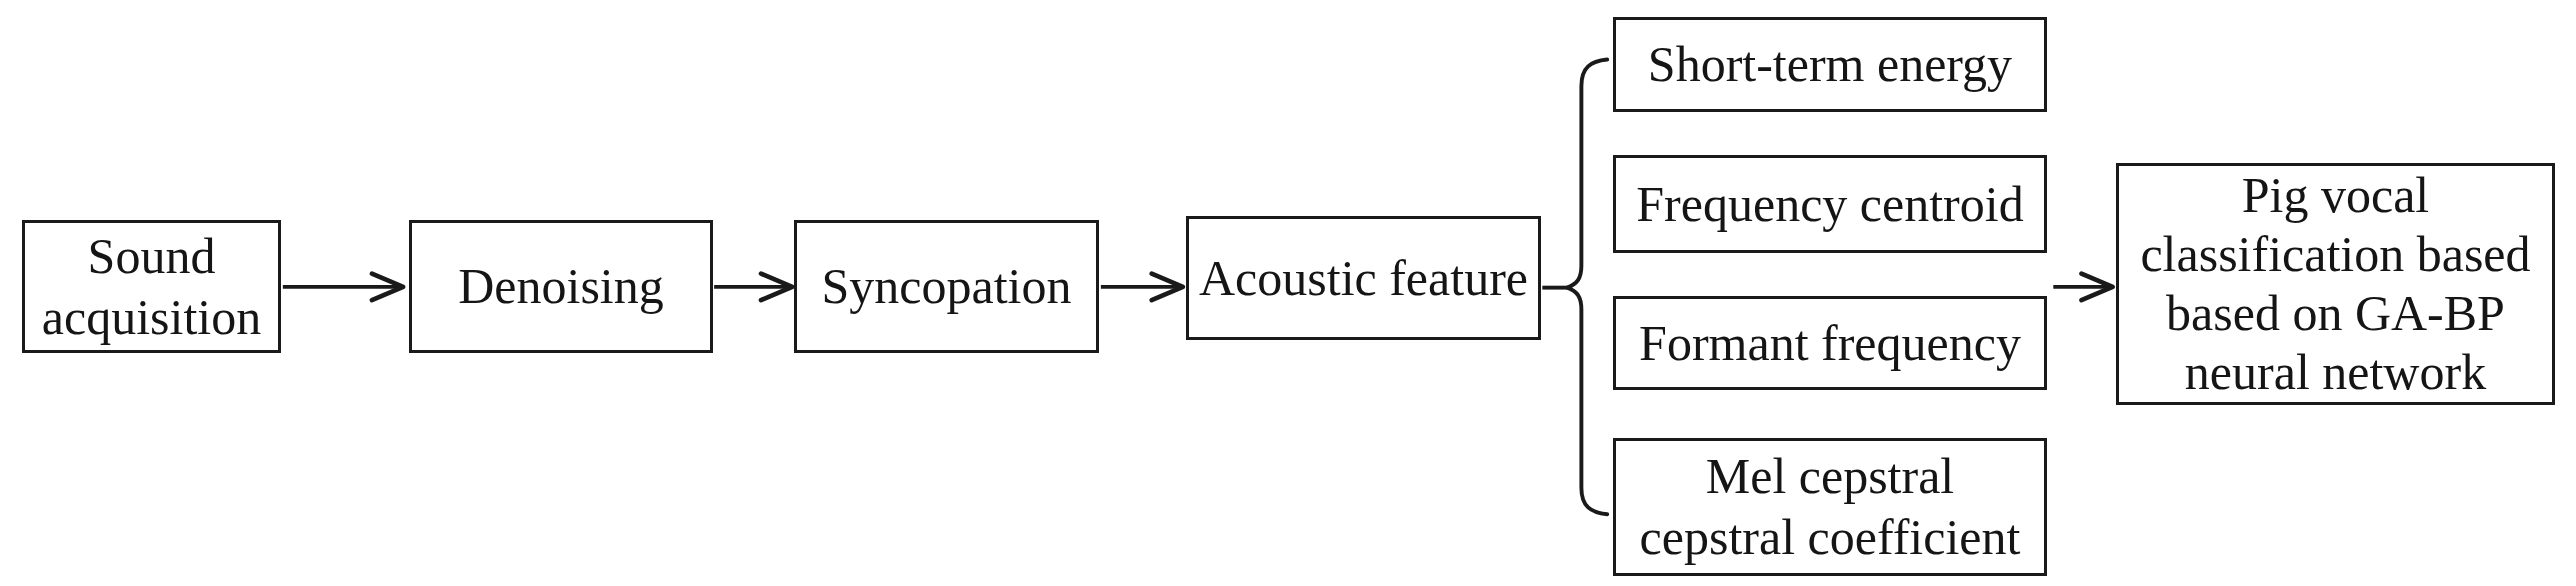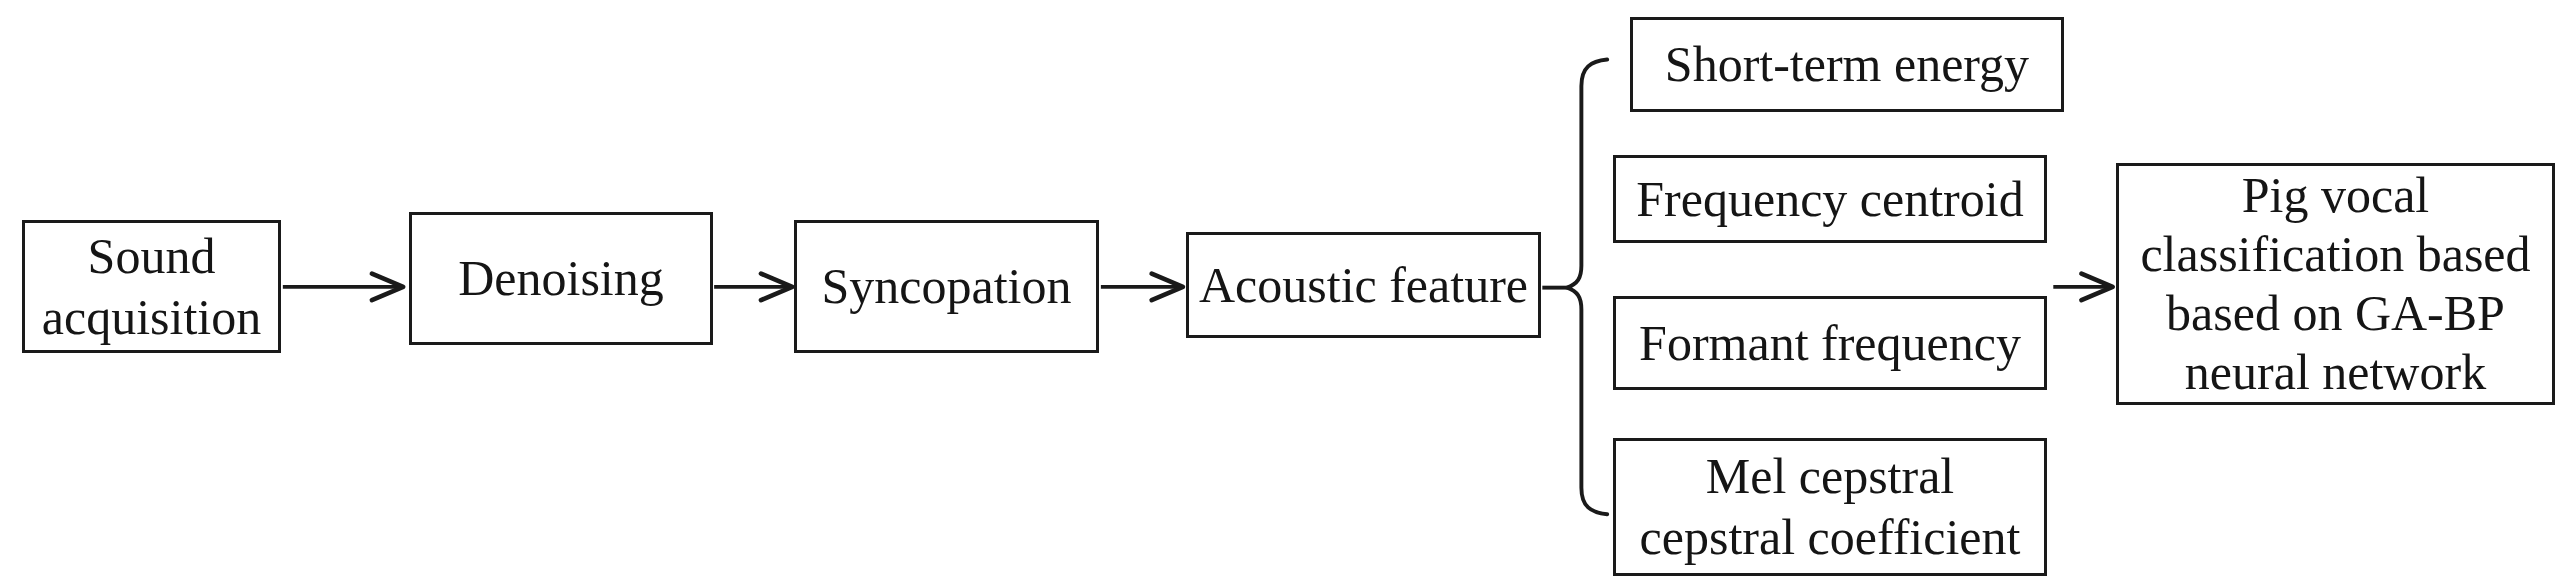--- a/index.html
+++ b/index.html
@@ -34,27 +34,27 @@
     justify-content: center;
     text-align: center;
     font-size: 50px;
     line-height: 61px;
     white-space: nowrap;
   }
   .node span { display: block; }
 
   
   #node-sound       { left:   22px; top: 220px; width: 259px; height: 133px; }
-  #node-denoising   { left:  409px; top: 212px; width: 304px; height: 133px; }
+  #node-denoising   { left:  409px; top: 220px; width: 304px; height: 133px; }
   #node-syncopation { left: 794px; top: 220px; width: 305px; height: 133px; }
-  #node-acoustic    { left: 1186px; top: 232px; width: 355px; height: 106px; }
+  #node-acoustic    { left: 1186px; top: 216px; width: 355px; height: 124px; }
 
   
-  #node-ste  { left: 1613px; top:  17px; width: 434px; height: 95px; margin-left: 17px; }
-  #node-fc   { left: 1613px; top: 155px; width: 434px; height: 88px; }
+  #node-ste  { left: 1613px; top:  17px; width: 434px; height: 95px; }
+  #node-fc   { left: 1613px; top: 155px; width: 434px; height: 98px; }
   #node-ff   { left: 1613px; top: 296px; width: 434px; height: 94px; justify-content: center; }
   #node-mfcc { left: 1613px; top: 438px; width: 434px; height: 138px; }
 
   
   #node-model { left: 2116px; top: 163px; width: 439px; height: 242px; line-height: 59px; text-align: right; }
 
   .shaft { stroke: #1a1a1a; stroke-width: 5; fill: none; }
   .head  { stroke: #1a1a1a; stroke-width: 6; fill: none; stroke-linecap: round; stroke-linejoin: round; }
   .brace { stroke: #1a1a1a; stroke-width: 5; fill: none; stroke-linecap: round; }
 </style>

